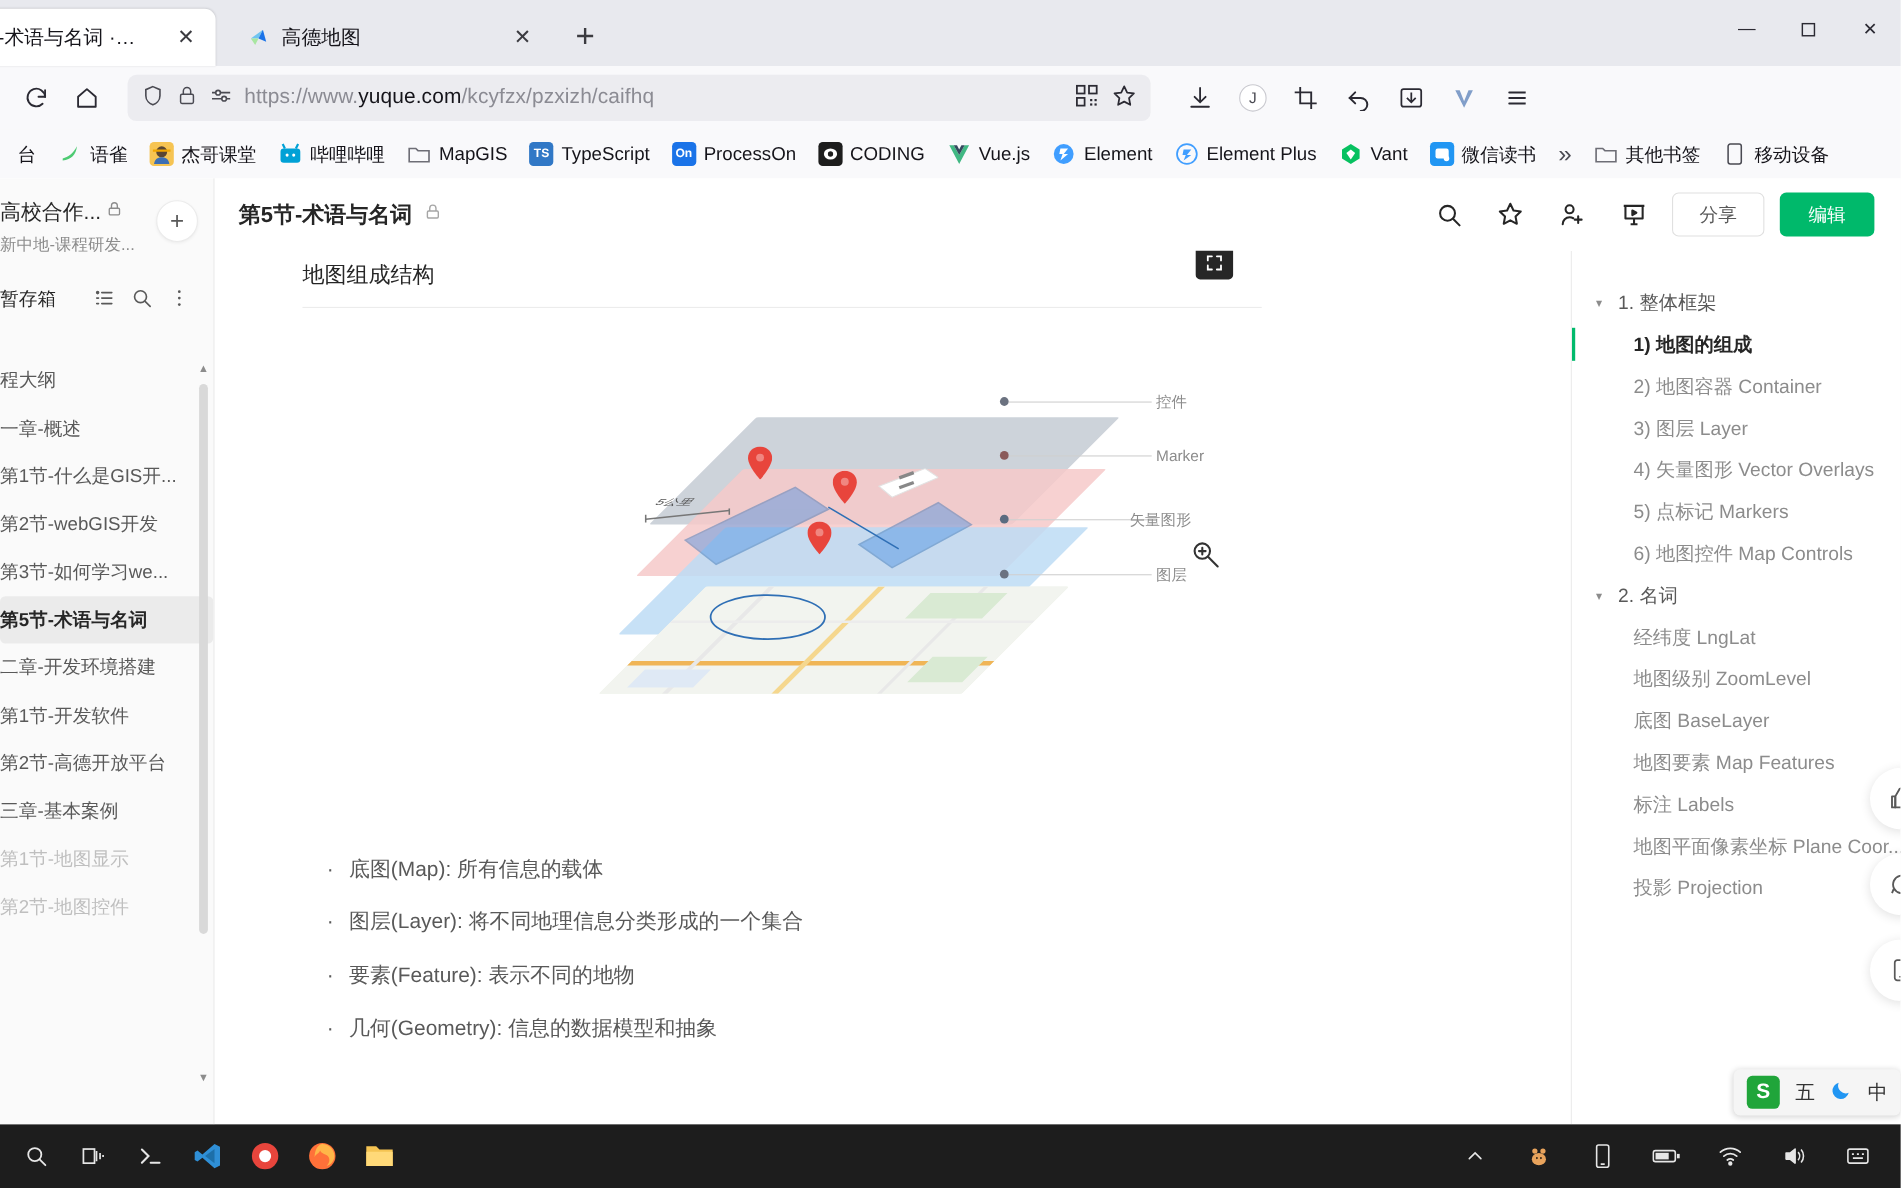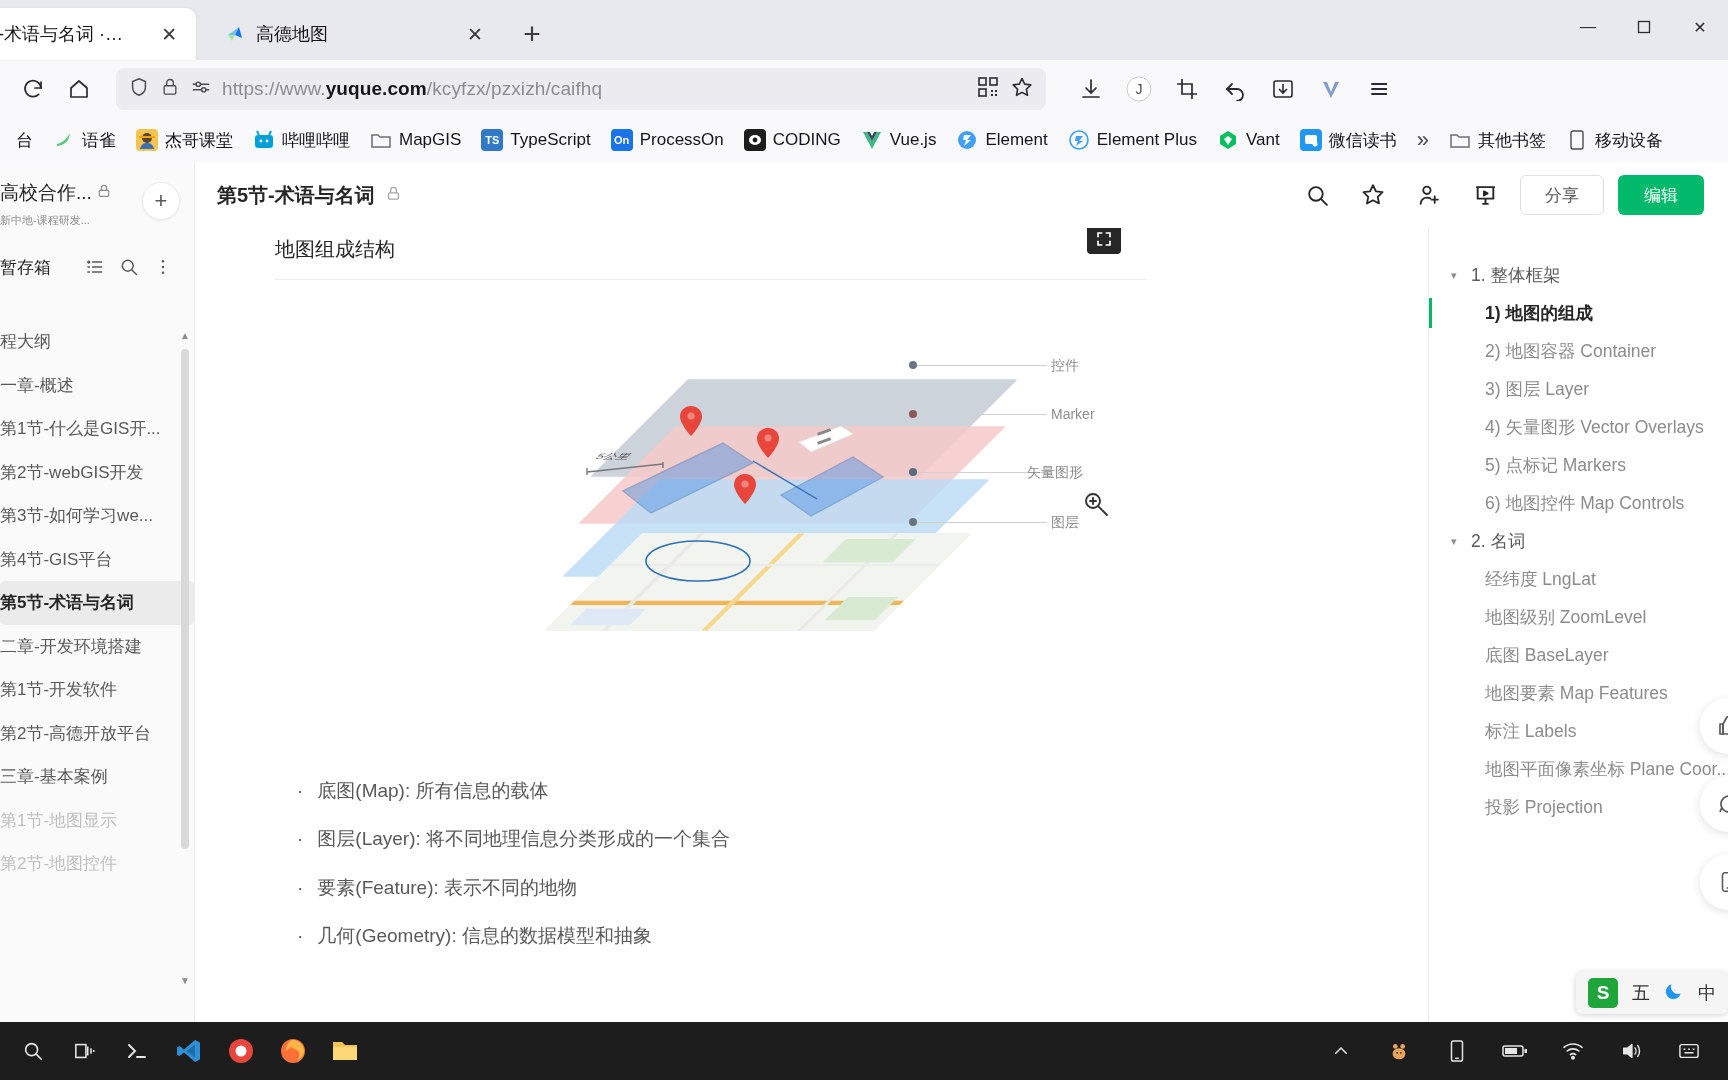--- a/index.html
+++ b/index.html
@@ -38,21 +38,21 @@
     color: #2b2a33; font-size: 16px; }
 
   .navbar { height: 58px; background: #f9f9fb; display: flex; align-items: center; padding: 0 12px; gap: 4px; }
   .navicon { width: 42px; height: 42px; display: flex; align-items: center; justify-content: center;
     border-radius: 8px; color: #2b2a33; flex: 0 0 auto; }
   .urlbar {
     flex: 1; height: 42px; background: #ececf0; border-radius: 8px; display: flex;
     align-items: center; padding: 0 12px; gap: 10px; margin: 0 12px; max-width: 930px;
   }
   .urltext { flex: 1; font-size: 19px; color: #8b8b93; letter-spacing: .1px; }
-  .urltext b { color: #15141a; font-weight: 700; }
+  .urltext b { color: #15141a; font-weight: 400; }
   .urlright { display: flex; align-items: center; gap: 10px; }
   .rightnav { display: flex; align-items: center; gap: 6px; margin-left: 8px;}
 
   .bookmarks { height: 44px; background: #f9f9fb; display: flex; align-items: center;
     padding: 0 8px; gap: 4px; overflow: hidden; font-size: 17px; color: #15141a; }
   .bm { display: flex; align-items: center; gap: 7px; padding: 5px 8px; border-radius: 6px;
     white-space: nowrap; flex: 0 0 auto; }
   .bmico { width: 22px; height: 22px; border-radius: 4px; flex: 0 0 22px;
     display: flex; align-items: center; justify-content: center; font-size: 12px;
     color: #fff; font-weight: 700; overflow: hidden; }
@@ -61,21 +61,21 @@
   .page { flex: 1; display: flex; background: #fff; overflow: hidden; position: relative; }
 
   
   .sidebar { width: 233px; background: #fafafa; border-right: 1px solid #ececec;
     display: flex; flex-direction: column; position: relative; margin-left: -38px;
     padding-left: 38px; flex: 0 0 233px; }
   .sb-head { padding: 18px 14px 10px 0px; display: flex; align-items: flex-start; gap: 8px; }
   .sb-head-texts { flex: 1; min-width: 0; }
   .sb-title { font-size: 19px; color: #262626; font-weight: 400; display:flex; align-items:center; gap:4px;
      white-space: nowrap; overflow: hidden;}
-  .sb-sub { font-size: 11px; color: #8c8c8c; margin-top: 7px; white-space: nowrap; overflow: hidden; }
+  .sb-sub { font-size: 15px; color: #8c8c8c; margin-top: 7px; white-space: nowrap; overflow: hidden; }
   .sb-add { width: 38px; height: 38px; border-radius: 50%; background: #fff; border: 1px solid #ebebeb;
     display: flex; align-items: center; justify-content: center; font-size: 22px; color: #595959;
     box-shadow: 0 1px 3px rgba(0,0,0,.06); flex: 0 0 38px; margin-top: 2px; }
   .sb-section { display: flex; align-items: center; padding: 14px 14px 14px 0; gap: 0; }
   .sb-section-label { flex: 1; font-size: 17px; color: #262626; }
   .sb-sec-ico { width: 34px; height: 30px; display: flex; align-items: center; justify-content: center; color: #595959; }
   .sb-list { flex: 1; overflow: hidden; position: relative; padding-top: 24px; }
   .sb-item { height: 43.5px; display: flex; align-items: center; font-size: 17px;
     color: #595959; padding: 0 10px 0 0; border-radius: 5px; white-space: nowrap;
     overflow: hidden; text-overflow: ellipsis; }
@@ -451,21 +451,20 @@
             </svg>
         </div>
       </div>
 
       <div class="sb-list">
         <div class="sb-item">程大纲</div>
         <div class="sb-item">一章-概述</div>
         <div class="sb-item">第1节-什么是GIS开...</div>
         <div class="sb-item">第2节-webGIS开发</div>
         <div class="sb-item">第3节-如何学习we...</div>
-        <div class="sb-item">第4节-GIS平台</div>
         <div class="sb-item active">第5节-术语与名词</div>
         <div class="sb-item">二章-开发环境搭建</div>
         <div class="sb-item">第1节-开发软件</div>
         <div class="sb-item">第2节-高德开放平台</div>
         <div class="sb-item">三章-基本案例</div>
         <div class="sb-item dim">第1节-地图显示</div>
         <div class="sb-item dim">第2节-地图控件</div>
       </div>
 
       <div class="sb-scroll">

